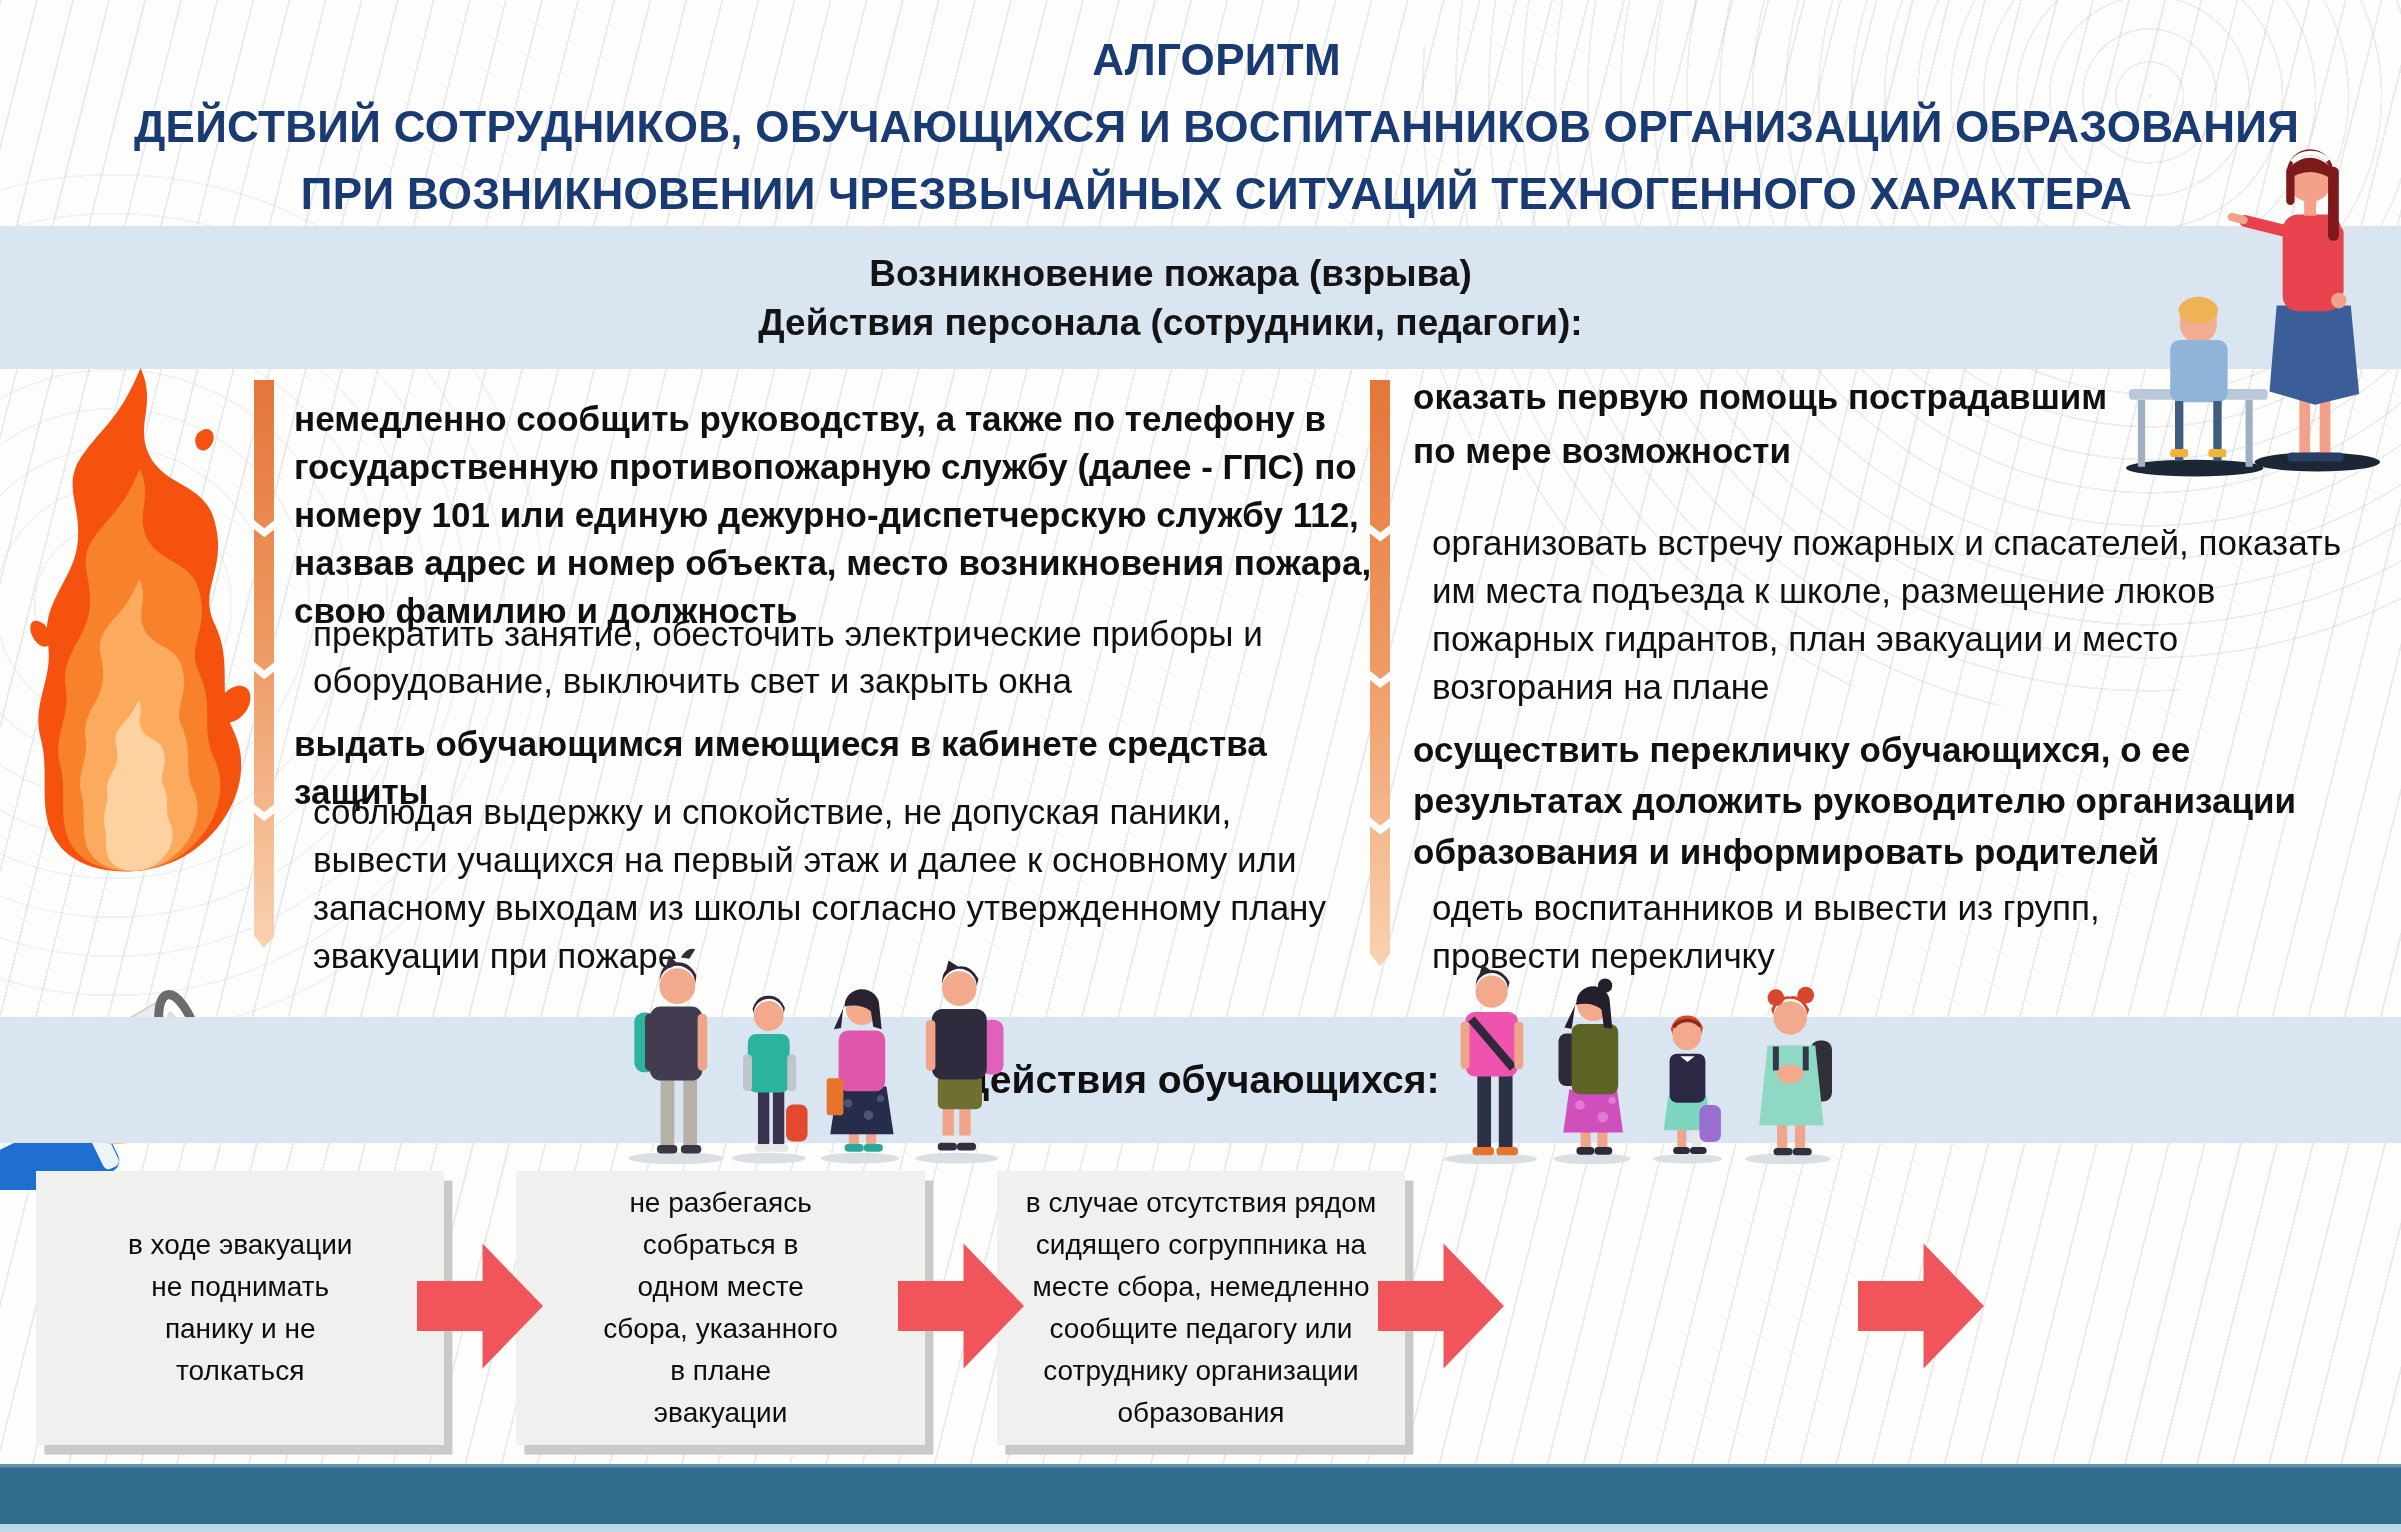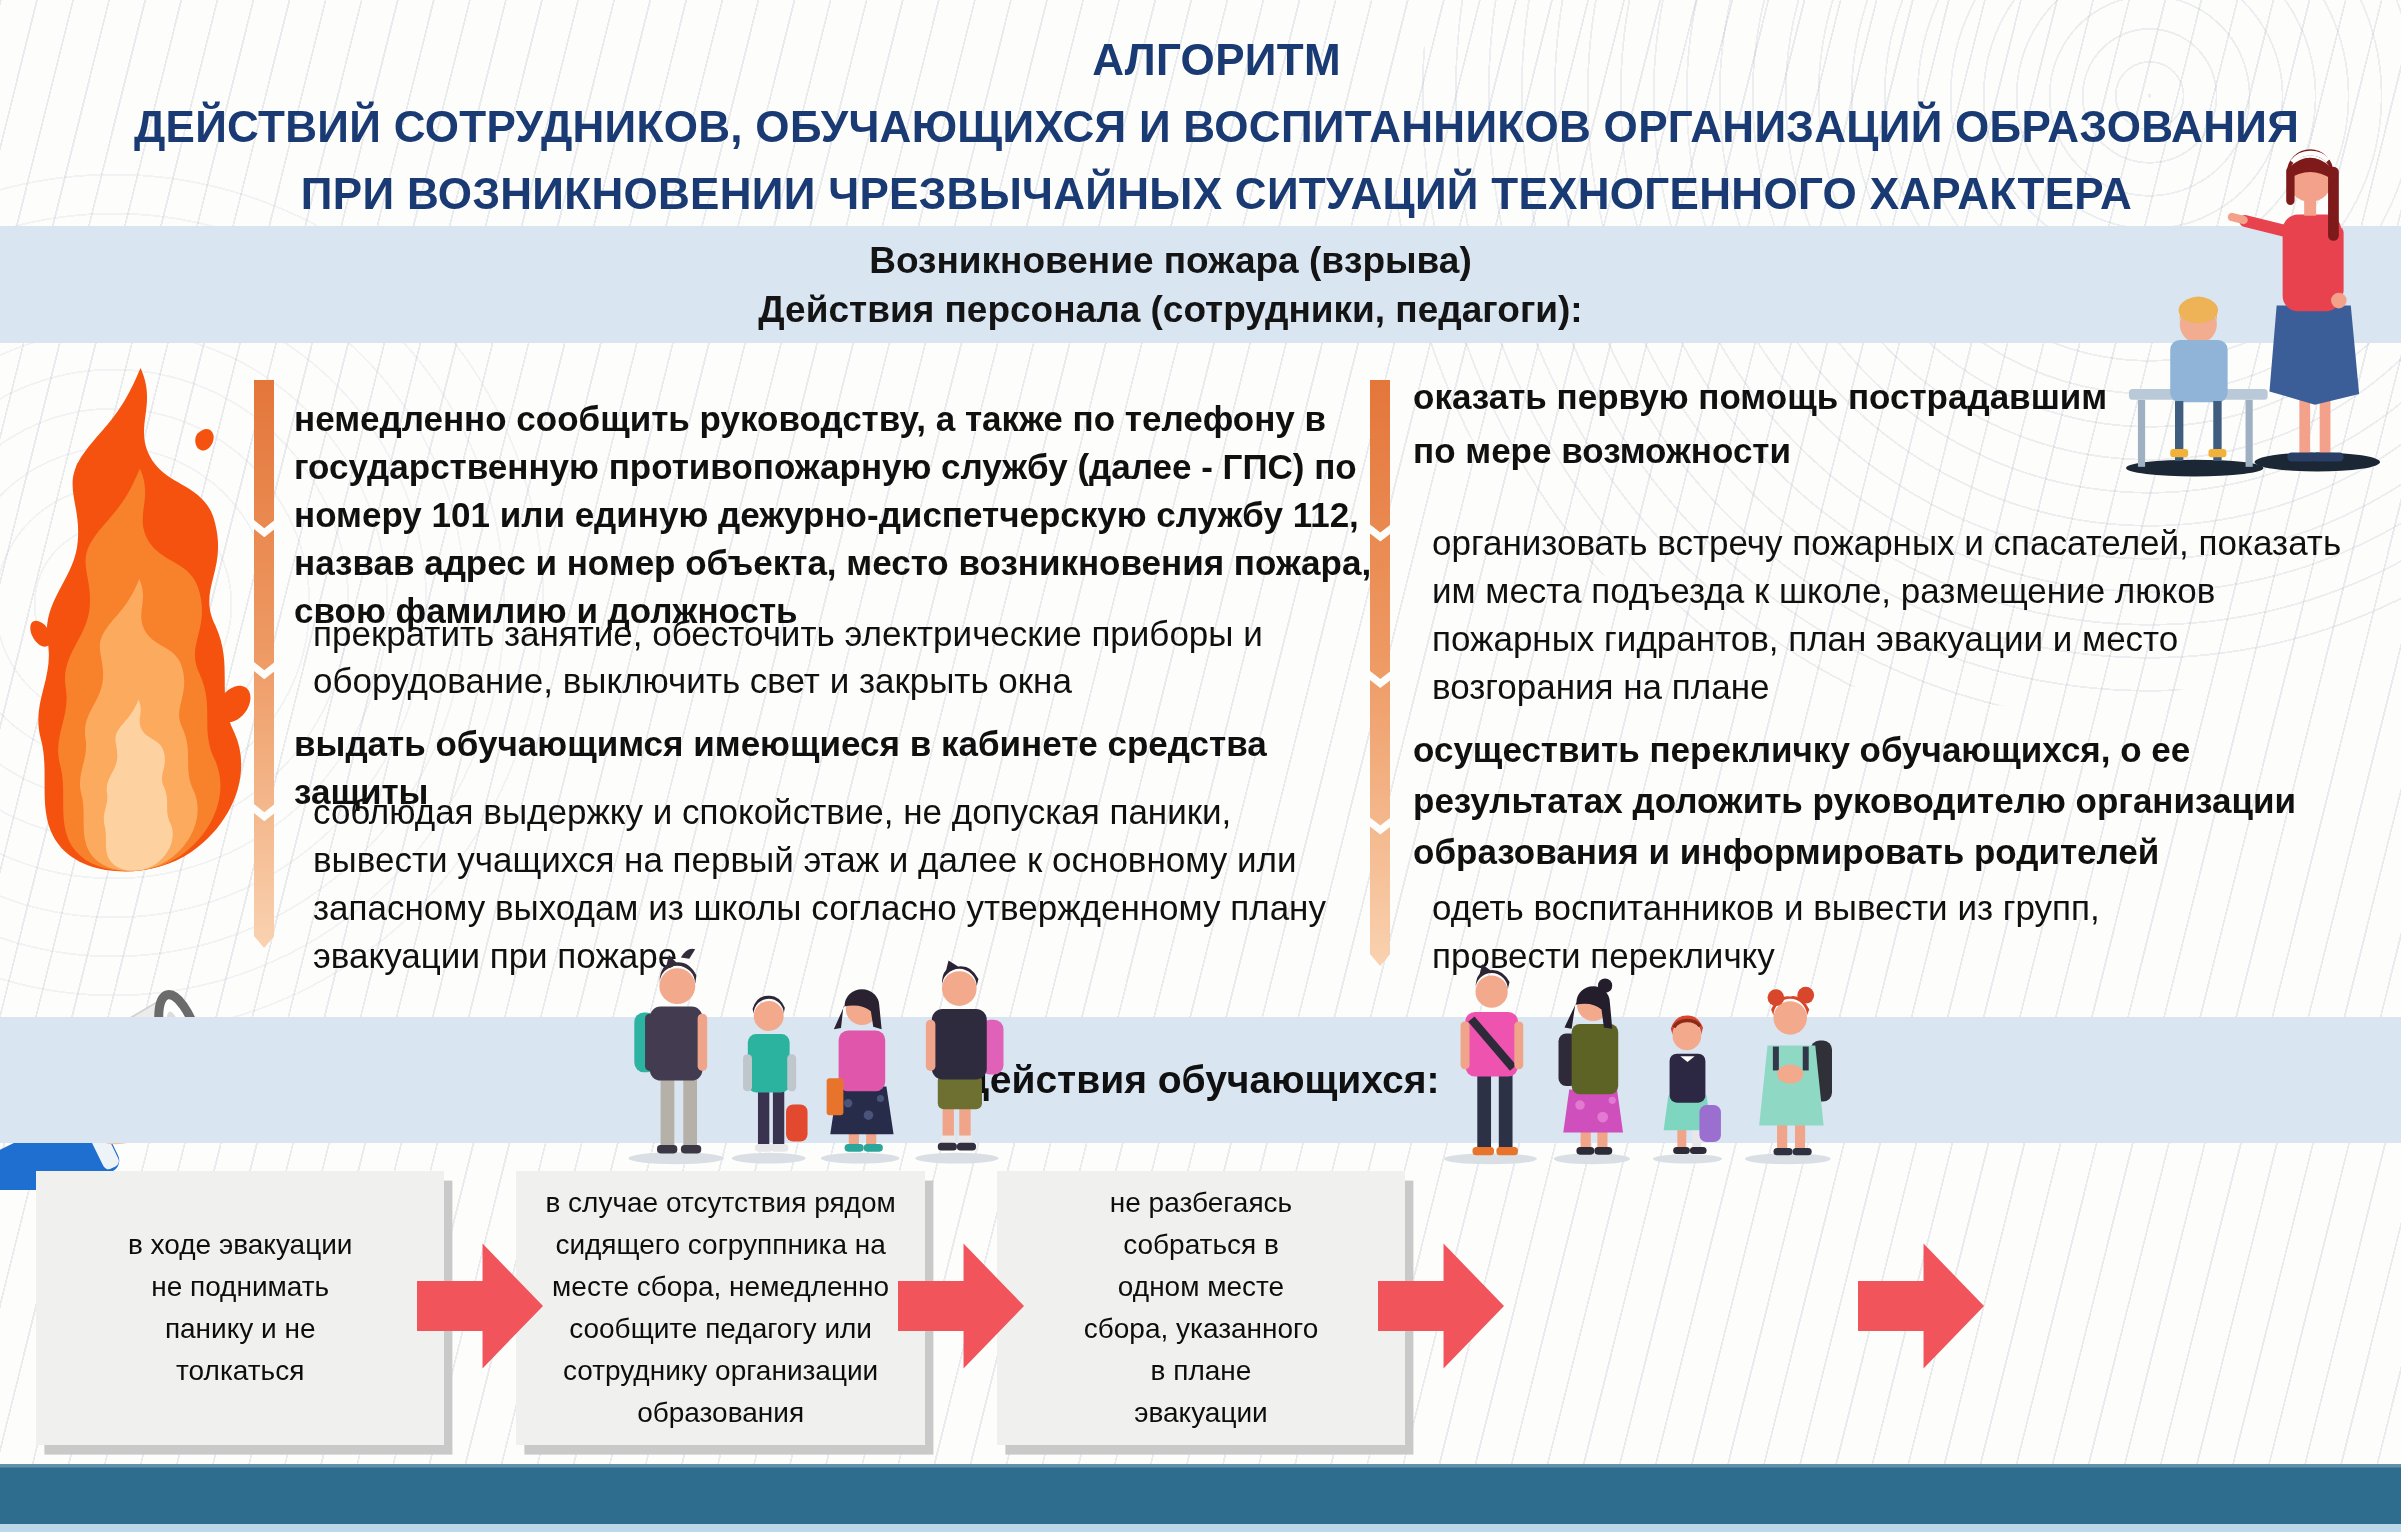--- a/index.html
+++ b/index.html
@@ -13,21 +13,21 @@
     background:repeating-radial-gradient(circle at 60% 40%, rgba(170,180,196,.38) 0 1.8px, transparent 1.8px 33px); opacity:.55; }
   .curves-left { position:absolute; left:-335px; top:156px; width:897px; height:897px; border-radius:50%;
     background:repeating-radial-gradient(circle at 50% 50%, rgba(180,188,202,.32) 0 1.8px, transparent 1.8px 39px); opacity:.5; }
 
   
   .title { position:absolute; top:26px; left:16px; width:100%; text-align:center;
     color:#1a3a74; font-weight:bold; font-size:44px; line-height:67px; letter-spacing:0.3px; }
 
   
   .band { position:absolute; left:0; width:100%; background:#d9e5f1; }
-  .band-personnel { top:226px; height:117px; display:flex; flex-direction:column; justify-content:center; align-items:center; padding-right:60px; }
+  .band-personnel { top:226px; height:143px; display:flex; flex-direction:column; justify-content:center; align-items:center; padding-right:60px; }
   .band-personnel .h { font-size:37px; font-weight:bold; color:#141414; line-height:49px; }
   .band-students { top:1017px; height:126px; display:flex; align-items:center; justify-content:center; }
   .band-students .h { font-size:39px; font-weight:bold; color:#101010; }
 
   
   .obar { position:absolute; width:20.3px; background:linear-gradient(180deg,#e4763a 0%, #ee9a64 48%, #f9d2b0 100%);
     clip-path:polygon(0 0,100% 0,100% calc(100% - 12px),50% 100%,0 calc(100% - 12px)); }
   .obar .notch { position:absolute; left:-1.2px; width:23px; height:18px; background:#fdfdfc;
     clip-path:polygon(0 0,50% 50%,100% 0,100% 50%,50% 100%,0 50%); }
 
@@ -308,32 +308,32 @@
       <circle cx="580" cy="68" r="14" fill="#d8472b"></circle>
         <circle cx="630" cy="64" r="14" fill="#d8472b"></circle>
     </g>
   </svg>
 
   <div class="steps">
     <div class="sbox">в ходе эвакуации
 не поднимать
 панику и не
 толкаться</div>
+    <div class="sbox">не разбегаясь
+собраться в
+одном месте
+сбора, указанного
+в плане
+эвакуации</div>
     <div class="sbox">в случае отсутствия рядом
 сидящего согруппника на
 месте сбора, немедленно
 сообщите педагогу или
 сотруднику организации
 образования</div>
-    <div class="sbox">не разбегаясь
-собраться в
-одном месте
-сбора, указанного
-в плане
-эвакуации</div>
   </div>
   <div class="arrow" style="left:417px;"></div>
   <div class="arrow" style="left:898px;"></div>
   <div class="arrow" style="left:1378px;"></div>
   <div class="arrow" style="left:1858px;"></div>
 
   <div class="footer-band"></div>
   <div class="footer-strip"></div>
 </div>
 

